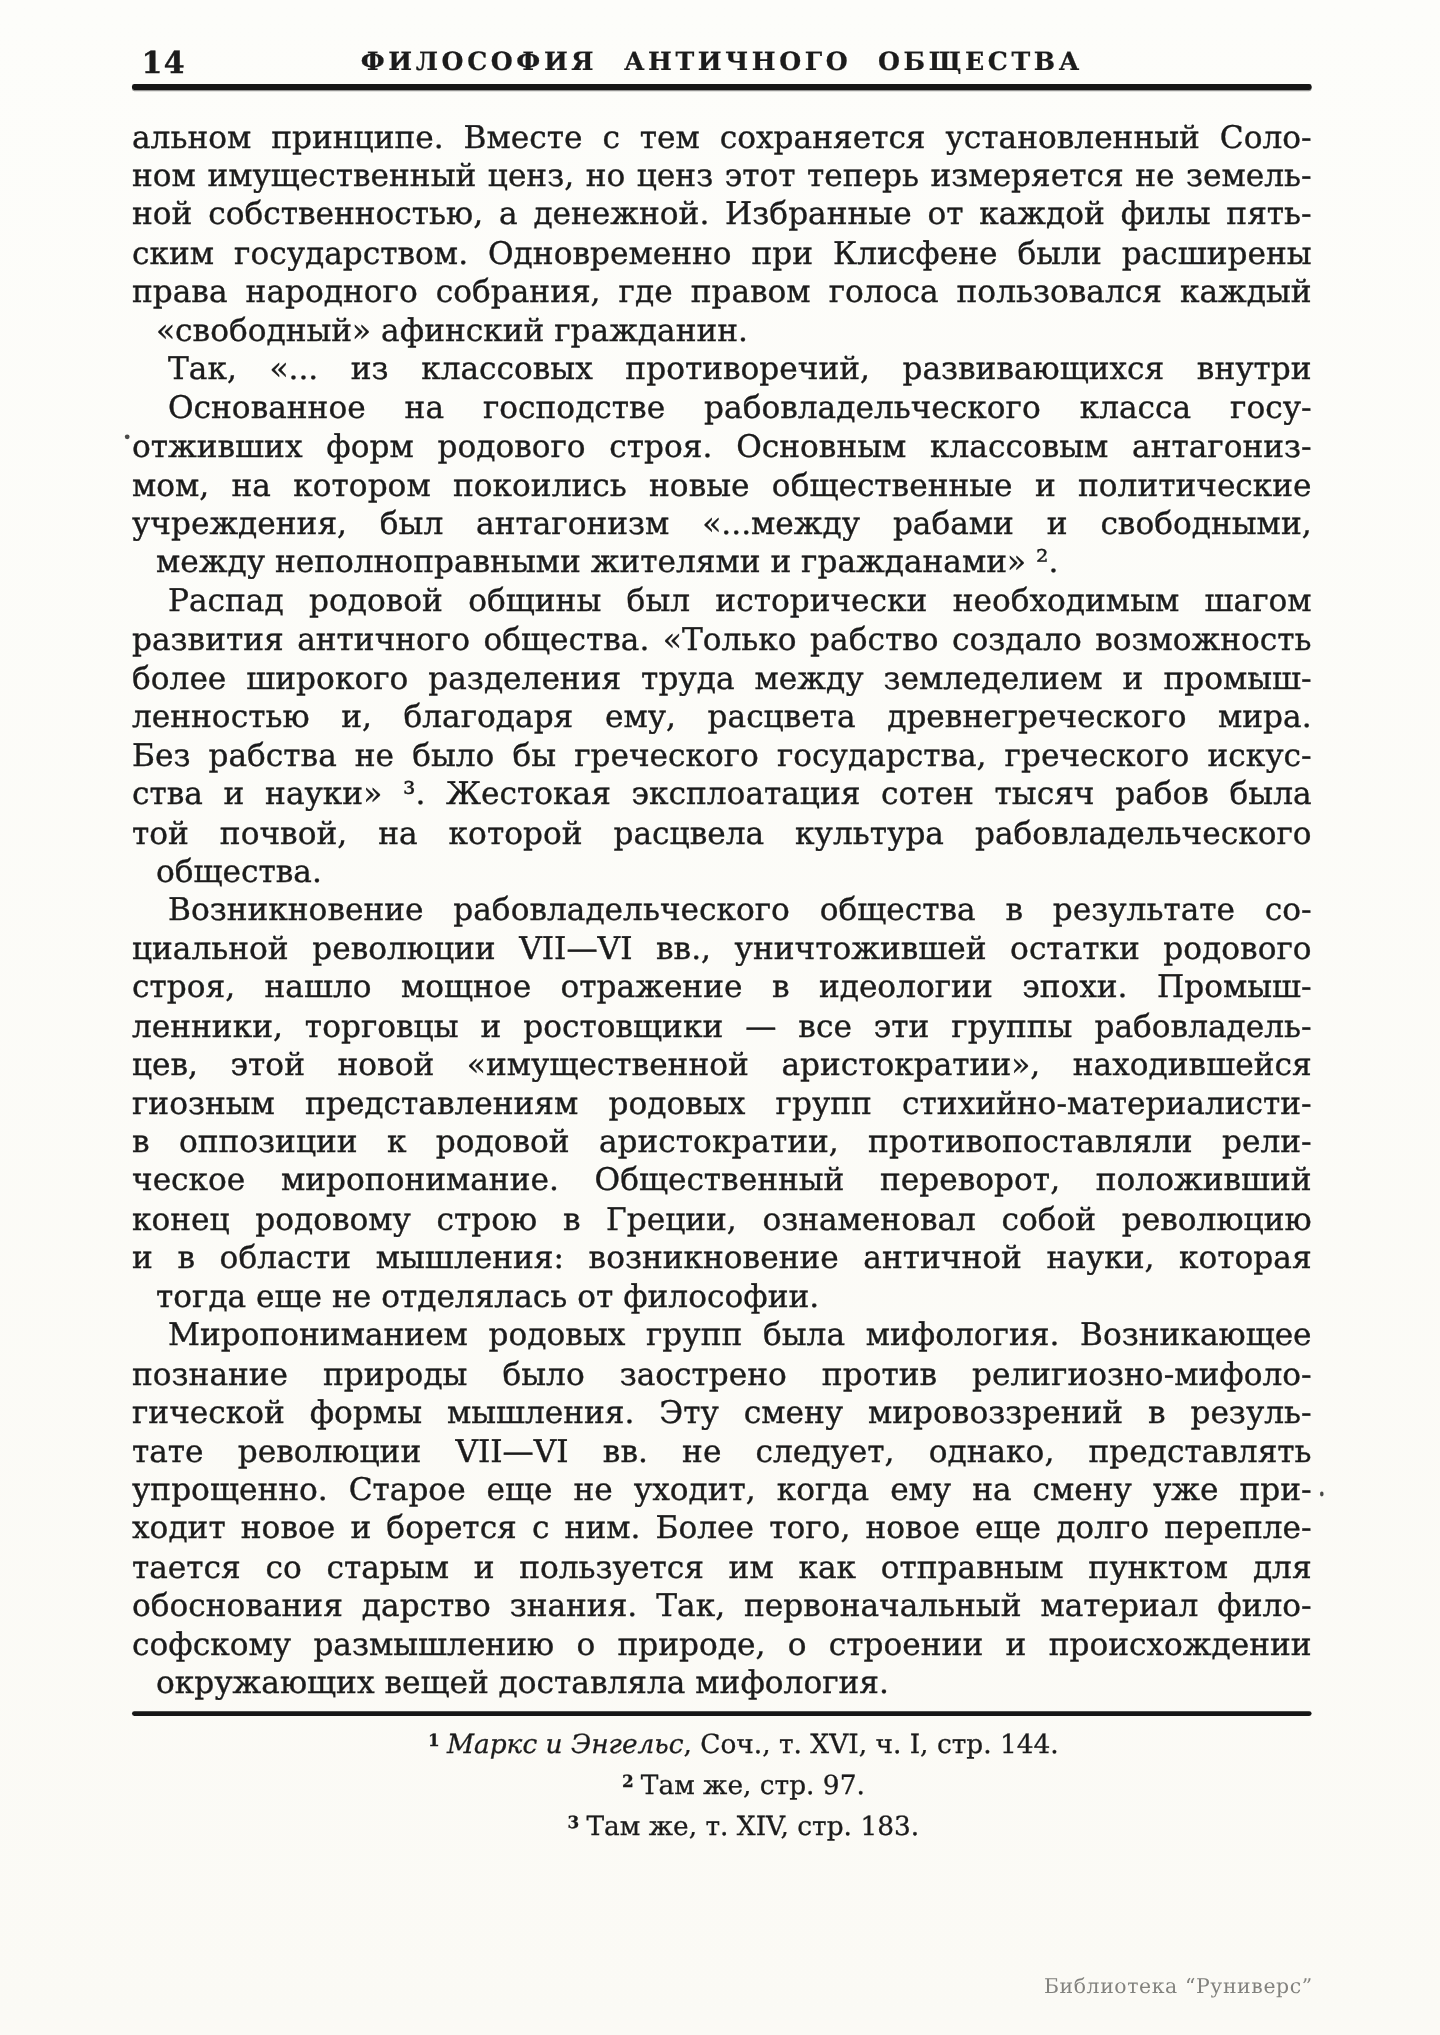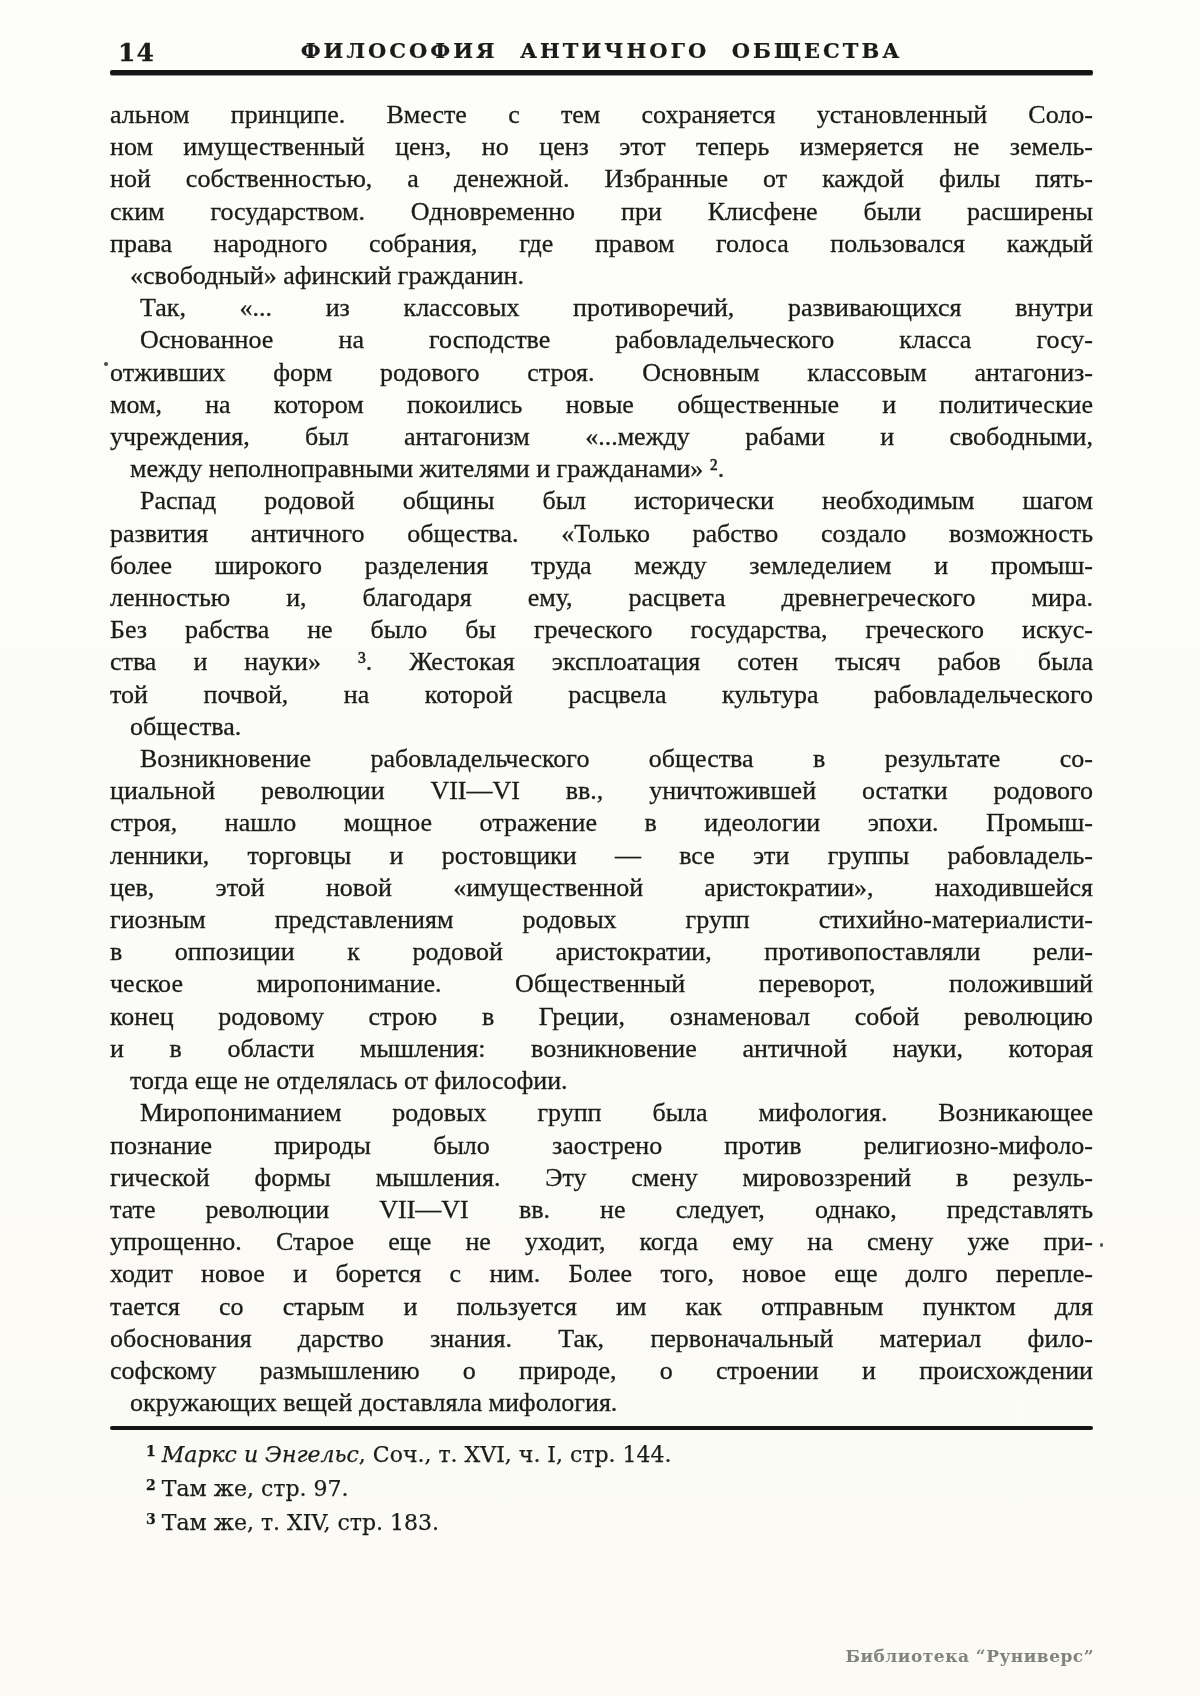--- a/index.html
+++ b/index.html
@@ -48,51 +48,50 @@
   .body-text{
     margin-top:24px;
     font-size:26px;
     line-height:32.2px;
     -webkit-text-stroke:0.3px #1c1c1c;
   }
   .line{
     text-align:justify;
     text-align-last:justify;
     white-space:normal;
-    font-family:Liberation Serif, serif;
   }
   .line.indent{padding-left:30px;}
   .line.last{text-align-last:left;margin-left:20px;}
   
   .fn-rule{
     margin-top:7px;
     height:4px;
     background:#161616;
     border-radius:2px;
   }
   .footnotes{
     margin-top:6px;
     font-size:22px;
     line-height:30px;
     -webkit-text-stroke:0.25px #1c1c1c;
   }
-  .footnote{padding-left:36px;}
+  .footnote{padding-left:36px;text-align:center;}
   .fn-marker{
     font-size:14px;
     vertical-align:6px;
     margin-right:6px;
     font-weight:bold;
   }
   .fn-author{font-style:italic;}
   
   .watermark{
     position:absolute;
     right:106px;top:1646px;
     font-size:17px;
-    font-weight:bold;
+    font-weight:normal;
     color:#82827e;
     letter-spacing:0.5px;
   }
   
   .speck{position:absolute;background:#4a4a48;border-radius:50%;}
   .speck.s1{left:104px;top:362px;width:4px;height:4px;}
   .speck.s2{left:1046px;top:561px;width:3px;height:3px;}
   .speck.s3{left:1100px;top:1243px;width:3px;height:4px;}
 </style>
 </head>

